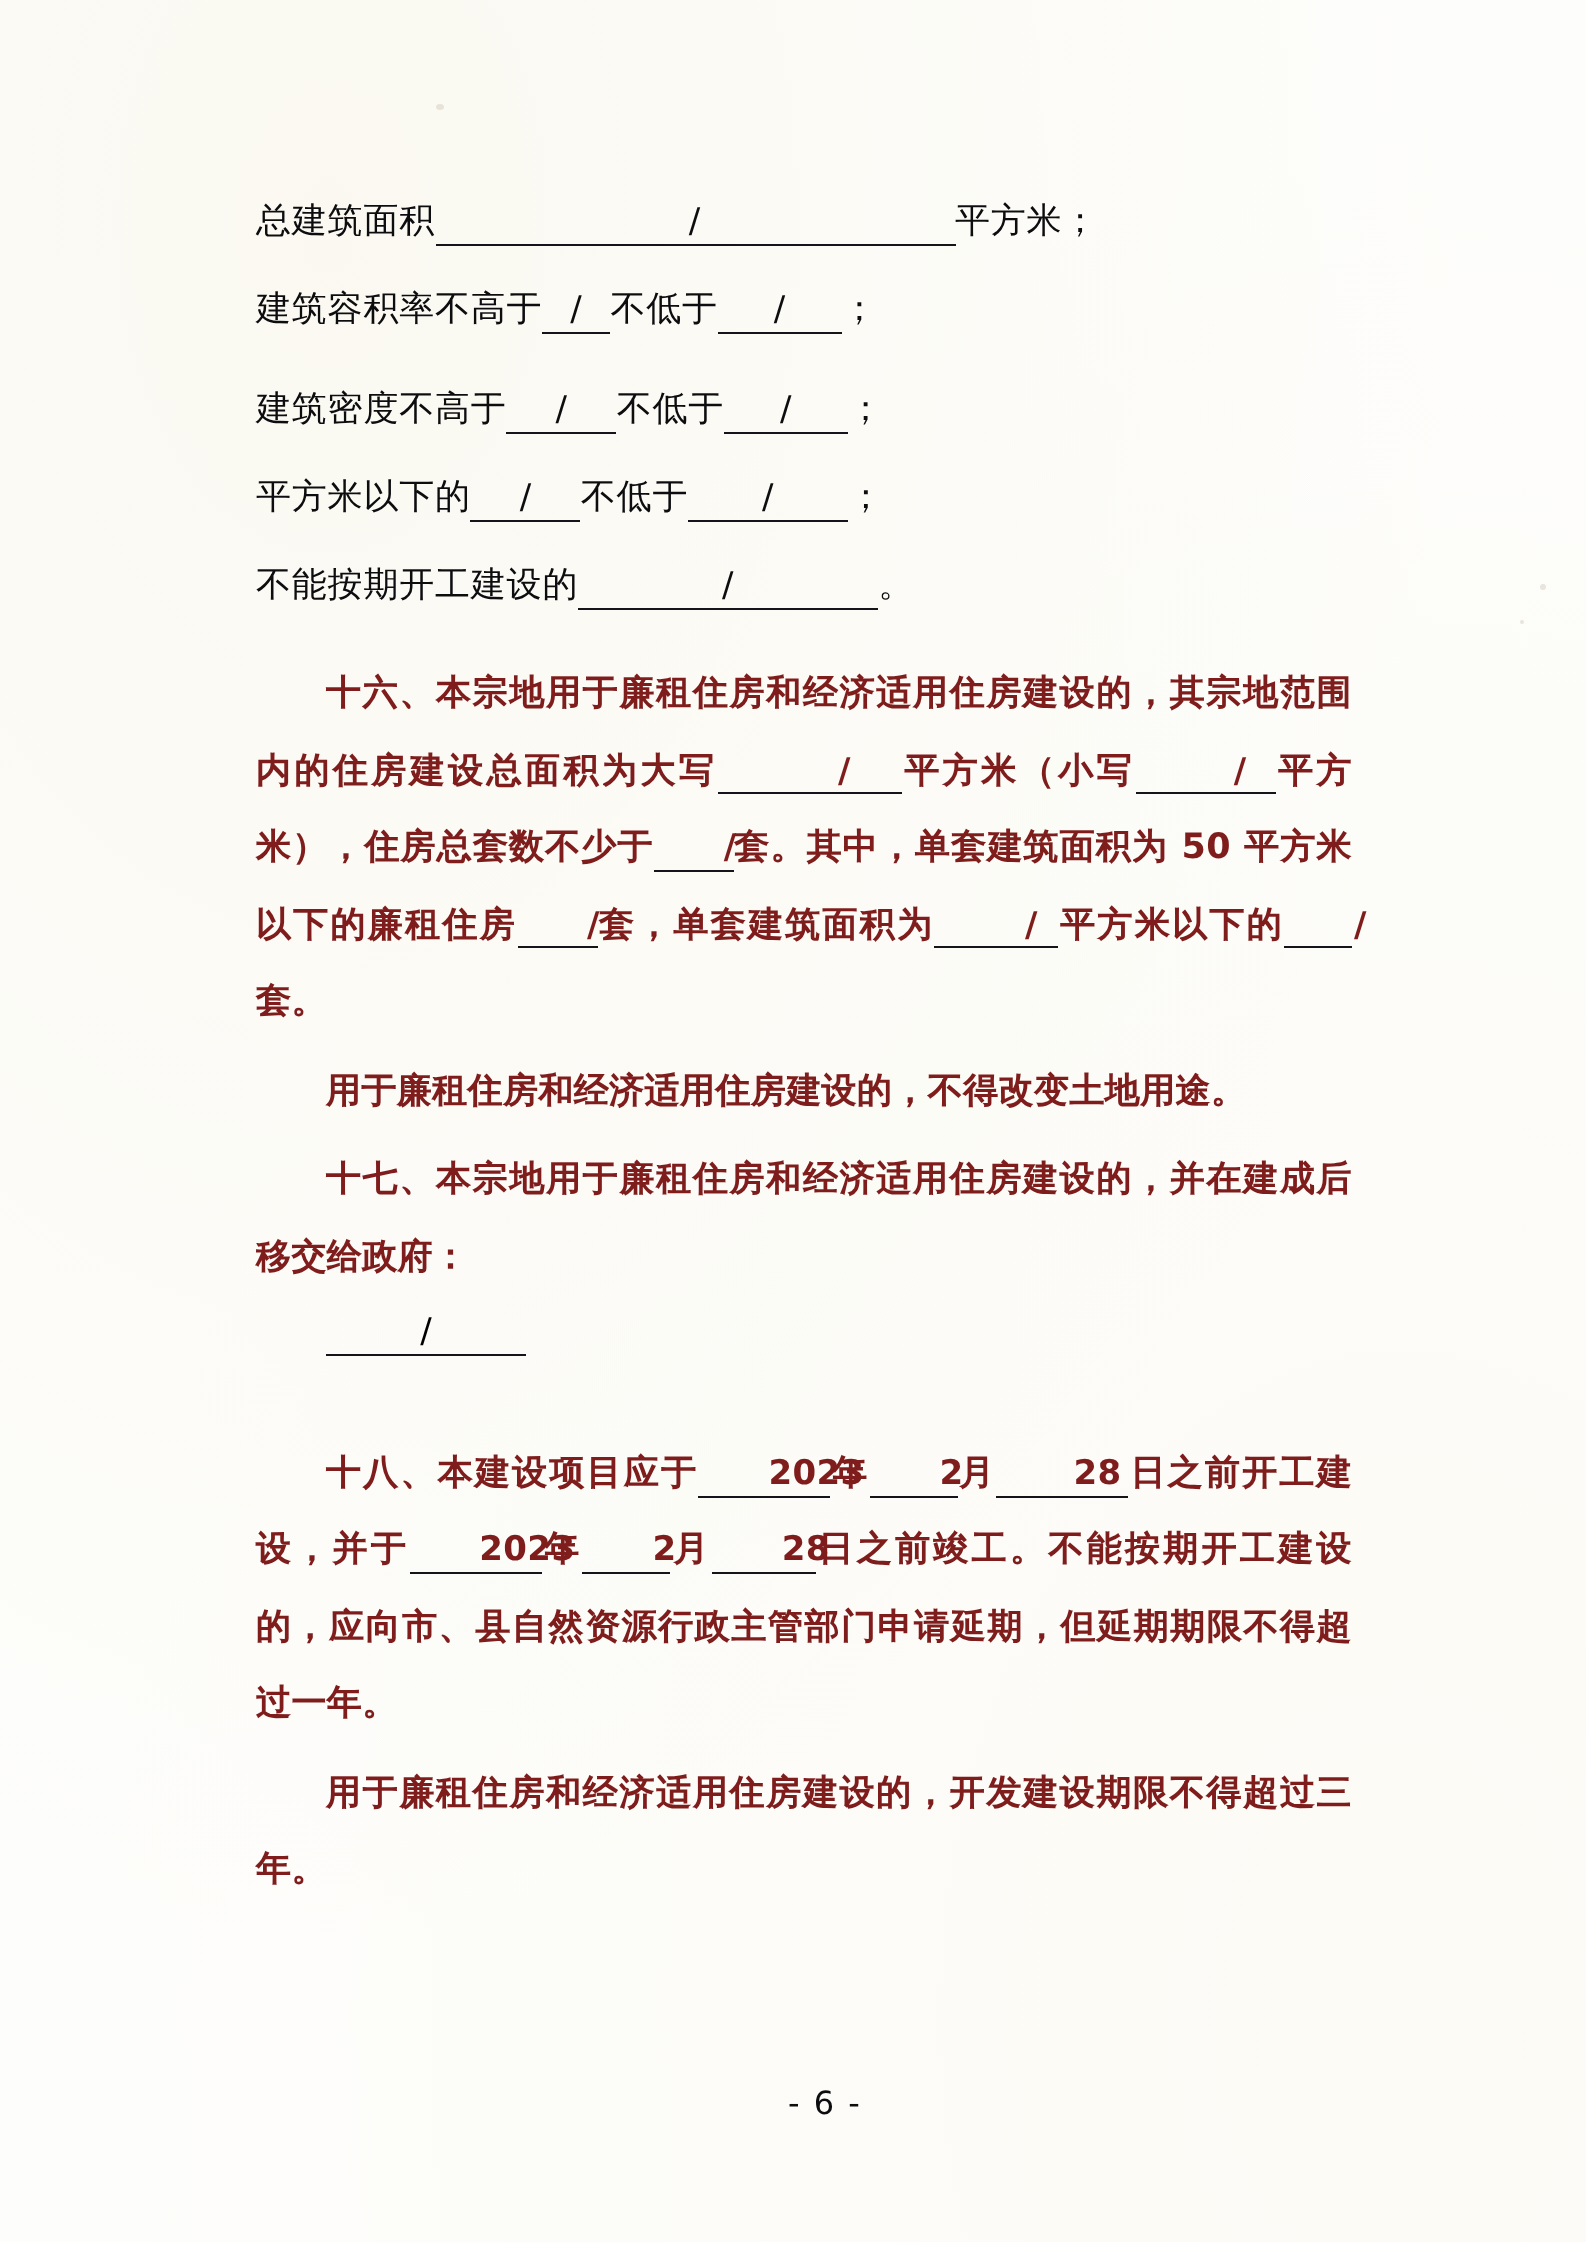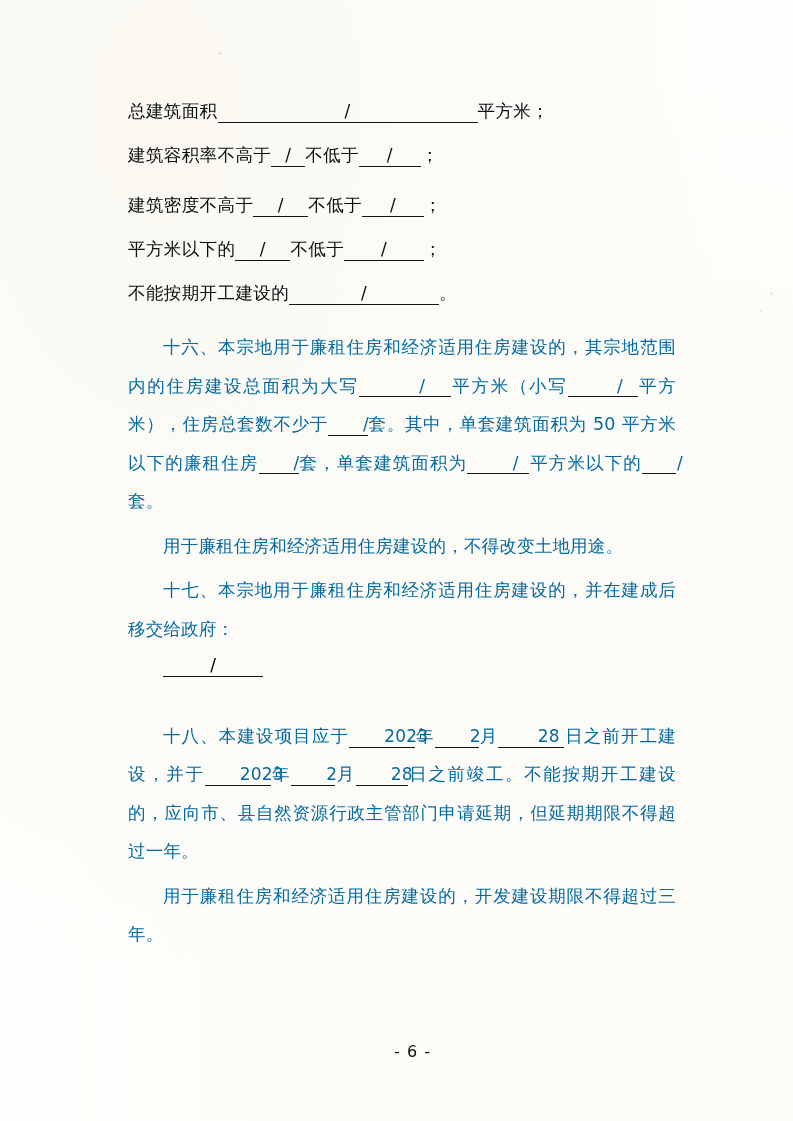--- a/index.html
+++ b/index.html
@@ -37,24 +37,25 @@
   .line {
     font-size: 17.5px;
     line-height: 38px;
     color: #0d0d10;
     white-space: nowrap;
     letter-spacing: 0.4px;
   }
   .para {
     font-size: 17.5px;
     line-height: 38.5px;
-    color: #0369a1;
+    color: #7f1d1d;
     letter-spacing: 0.2px;
     text-align: justify;
     text-justify: inter-ideograph;
+    font-weight: bold;
   }
   .indent { text-indent: 35px; }
   .gap-s { height: 6px; }
   .gap-m { height: 16px; }
   .gap-l { height: 40px; }
   
   .fill {
     display: inline-block;
     border-bottom: 1.3px solid #14141a;
     text-align: center;

